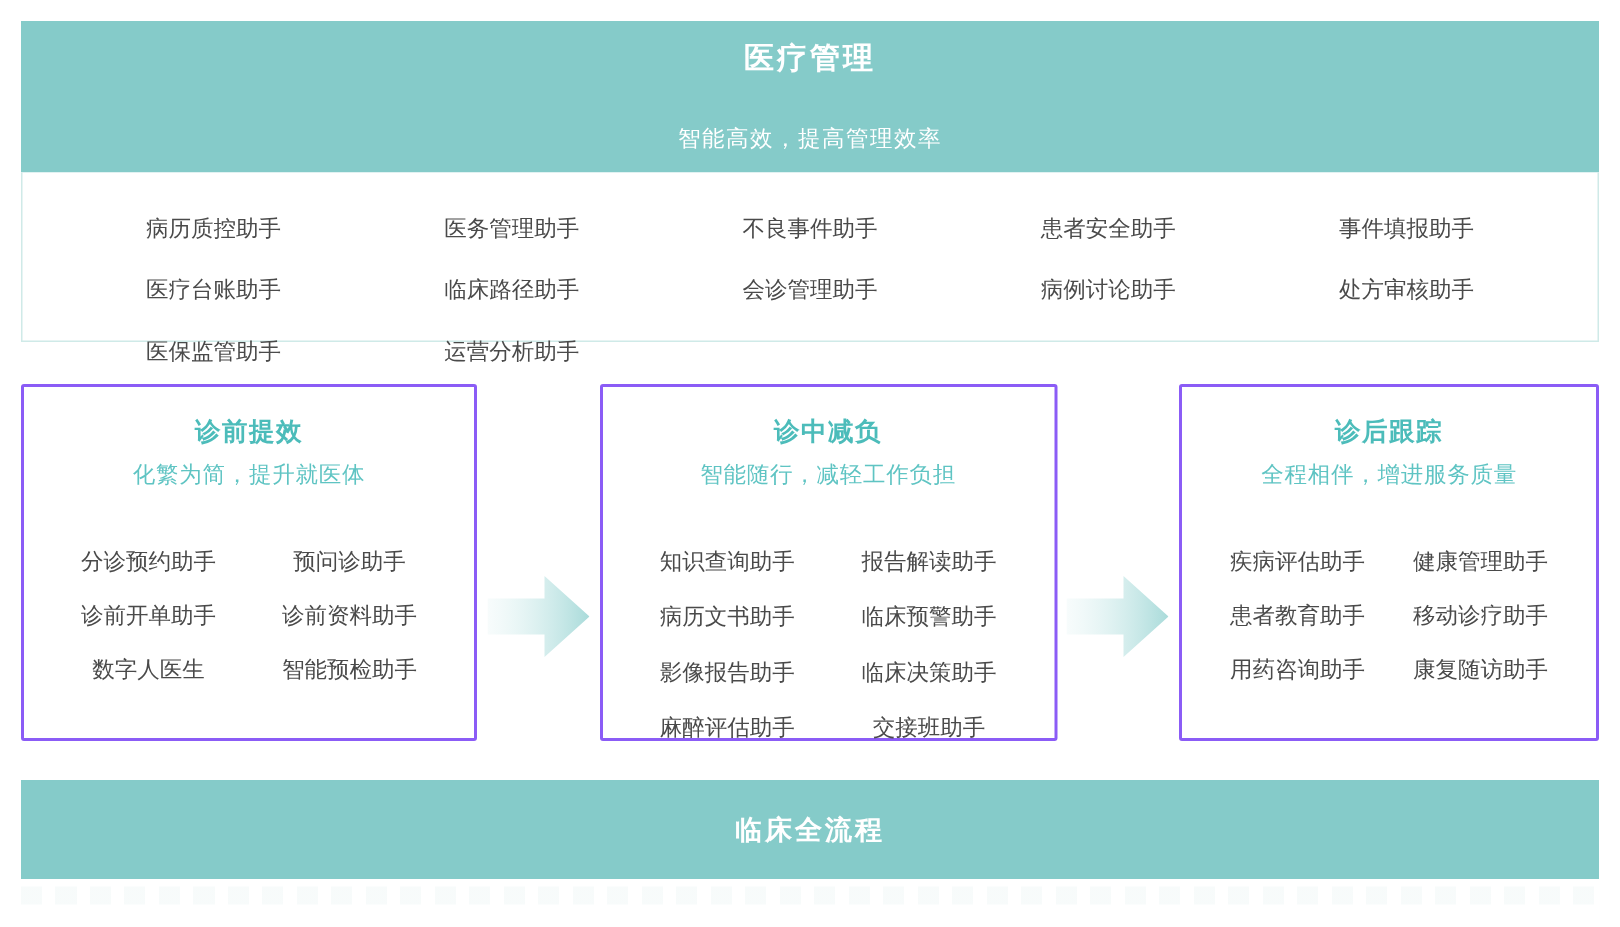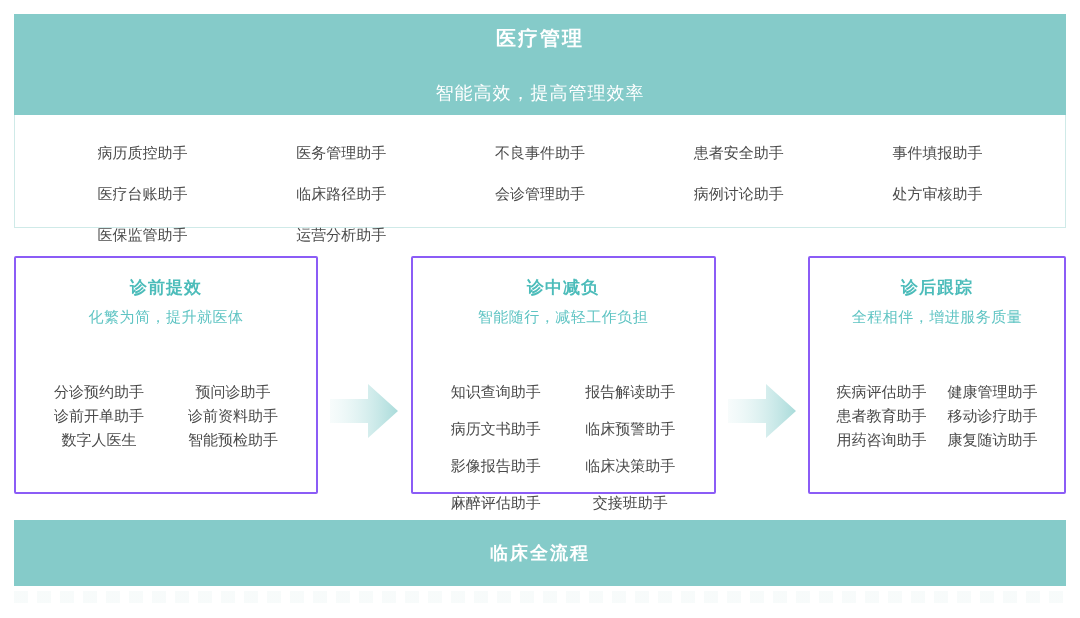--- a/index.html
+++ b/index.html
@@ -27,21 +27,21 @@
   }
   .banner-title {
     color: #ffffff;
     font-size: 20px;
     font-weight: bold;
     letter-spacing: 2px;
     line-height: 1;
   }
   .banner-subtitle {
     color: #ffffff;
-    font-size: 18px;
+    font-size: 15px;
     letter-spacing: 1px;
     margin-top: 4px;
     line-height: 1;
   }
 
   
   .assistants-panel {
     background: #ffffff;
     border: 1px solid #cfeae8;
     border-top: none;
@@ -70,41 +70,41 @@
   .stage-box {
     box-sizing: border-box;
     background: #ffffff;
     border: 2px solid #8b5cf6;
     border-radius: 2px;
     padding-top: 21px;
     text-align: center;
   }
   .stage-box.pre  { width: 304px; }
   .stage-box.mid  { width: 305px; }
-  .stage-box.post { width: 258px; }
+  .stage-box.post { width: 280px; }
   .stage-title {
     color: #4cbcba;
     font-size: 17px;
     font-weight: bold;
     letter-spacing: 1px;
     line-height: 1;
   }
   .stage-subtitle {
     color: #5fc4c3;
     font-size: 15px;
     letter-spacing: 0.5px;
     margin-top: 13px;
     line-height: 1;
   }
   .stage-items {
     display: grid;
     grid-template-columns: 1fr 1fr;
-    row-gap: 6px;
+    row-gap: 18px;
     padding: 0 16px;
-    margin-top: 59px;
+    margin-top: 42px;
   }
   .stage-box.mid .stage-items { row-gap: 19px; }
   .stage-item {
     font-size: 15px;
     color: #4a4a4a;
     line-height: 1.2;
     white-space: nowrap;
     text-align: center;
   }
 

